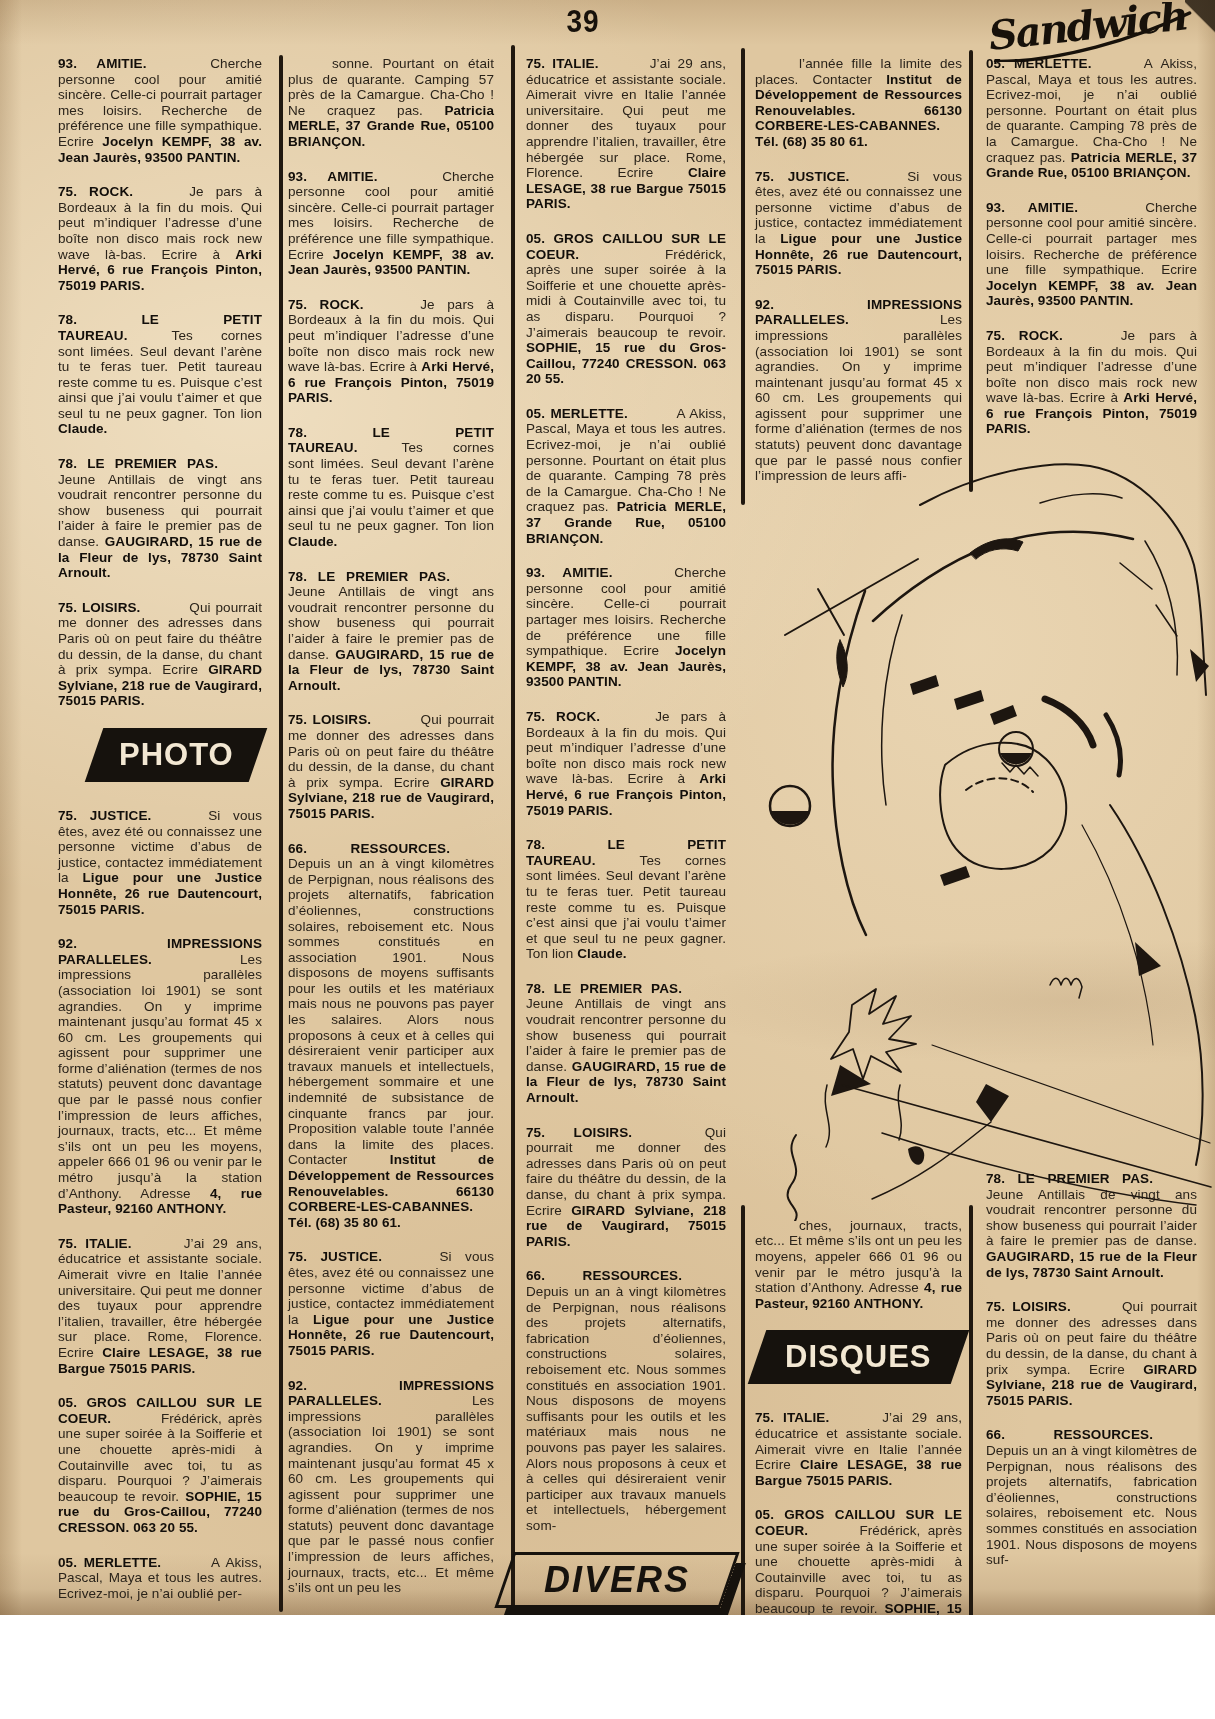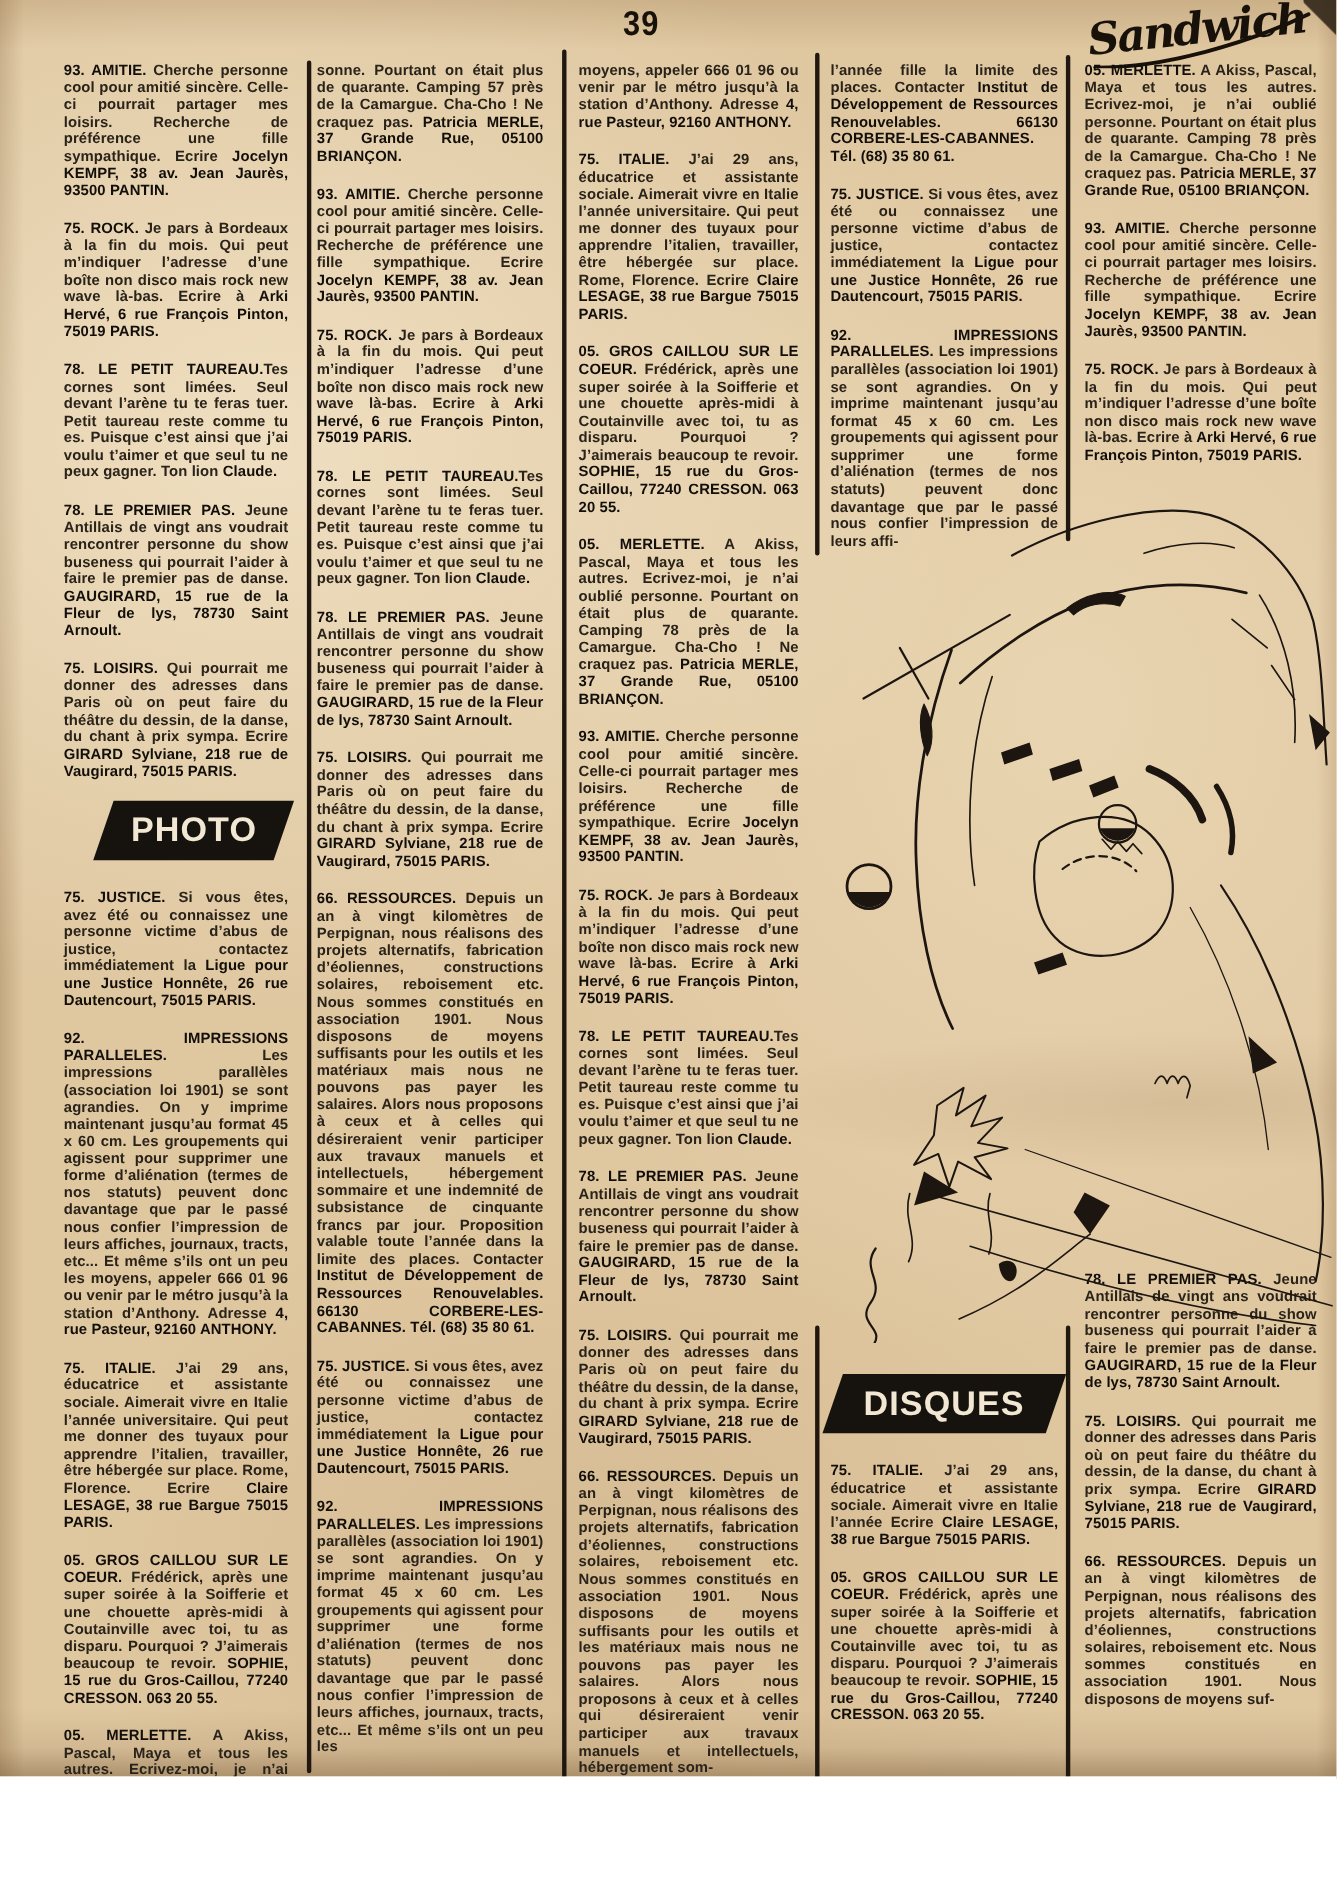--- a/index.html
+++ b/index.html
@@ -42,21 +42,21 @@
   .c2{left:526px; width:200px;}
   .c3{left:755px; width:207px;}
   .c4{left:986px; width:211px;}
 
   .ad{
     margin:0 0 19px 0; font-size:13.5px; line-height:15.6px;
     text-align:justify; letter-spacing:.1px;
   }
   .col .ad:first-child{margin-top:6px;}
   .ad .b{ font-weight:700; color:#120e0a; }
-  .ad .r{ font-weight:700; }
+  .ad .r{ font-weight:400;margin-left:44px; }
   .ill-gap{ width:100%; }
 
   .sec-head{
     height:54px; display:flex; align-items:center; justify-content:center;
     transform:skewX(-19deg); margin:16px 2px 26px 2px;
   }
   .sec-head.solid{ background:#16120d; color:#f2e7d2; }
   .sec-head.solid span{
     transform:skewX(19deg); font-weight:700; font-size:31px; letter-spacing:1px;
   }
@@ -116,39 +116,39 @@
       <p class="ad" data-name="ad-amitie"><span class="b">93. AMITIE.</span><span class="r"> Cherche personne cool pour amitié sincère. Celle-ci pourrait partager mes loisirs. Recherche de préférence une fille sympathique. Ecrire </span><span class="b">Jocelyn KEMPF, 38 av. Jean Jaurès, 93500 PANTIN.</span></p>
       <p class="ad" data-name="ad-rock"><span class="b">75. ROCK.</span><span class="r"> Je pars à Bordeaux à la fin du mois. Qui peut m’indiquer l’adresse d’une boîte non disco mais rock new wave là-bas. Ecrire à </span><span class="b">Arki Hervé, 6 rue François Pinton, 75019 PARIS.</span></p>
       <p class="ad" data-name="ad-taureau"><span class="b">78. LE PETIT TAUREAU.</span><span class="r">Tes cornes sont limées. Seul devant l’arène tu te feras tuer. Petit taureau reste comme tu es. Puisque c’est ainsi que j’ai voulu t’aimer et que seul tu ne peux gagner. Ton lion </span><span class="b">Claude.</span></p>
       <p class="ad" data-name="ad-premier-pas"><span class="b">78. LE PREMIER PAS.</span><span class="r"> Jeune Antillais de vingt ans voudrait rencontrer personne du show buseness qui pourrait l’aider à faire le premier pas de danse. </span><span class="b">GAUGIRARD, 15 rue de la Fleur de lys, 78730 Saint Arnoult.</span></p>
       <p class="ad" data-name="ad-loisirs"><span class="b">75. LOISIRS.</span><span class="r"> Qui pourrait me donner des adresses dans Paris où on peut faire du théâtre du dessin, de la danse, du chant à prix sympa. Ecrire </span><span class="b">GIRARD Sylviane, 218 rue de Vaugirard, 75015 PARIS.</span></p>
       <p class="ad" data-name="ad-ressources"><span class="b">66. RESSOURCES.</span><span class="r"> Depuis un an à vingt kilomètres de Perpignan, nous réalisons des projets alternatifs, fabrication d’éoliennes, constructions solaires, reboisement etc. Nous sommes constitués en association 1901. Nous disposons de moyens suffisants pour les outils et les matériaux mais nous ne pouvons pas payer les salaires. Alors nous proposons à ceux et à celles qui désireraient venir participer aux travaux manuels et intellectuels, hébergement sommaire et une indemnité de subsistance de cinquante francs par jour. Proposition valable toute l’année dans la limite des places. Contacter </span><span class="b">Institut de Développement de Ressources Renouvelables. 66130 CORBERE-LES-CABANNES. Tél. (68) 35 80 61.</span></p>
       <p class="ad" data-name="ad-justice"><span class="b">75. JUSTICE.</span><span class="r"> Si vous êtes, avez été ou connaissez une personne victime d’abus de justice, contactez immédiatement la </span><span class="b">Ligue pour une Justice Honnête, 26 rue Dautencourt, 75015 PARIS.</span></p>
       <p class="ad" data-name="ad-impressions-partiel"><span class="b">92. IMPRESSIONS PARALLELES.</span><span class="r"> Les impressions parallèles (association loi 1901) se sont agrandies. On y imprime maintenant jusqu’au format 45 x 60 cm. Les groupements qui agissent pour supprimer une forme d’aliénation (termes de nos statuts) peuvent donc davantage que par le passé nous confier l’impression de leurs affiches, journaux, tracts, etc... Et même s’ils ont un peu les</span></p>
     </div>
   <div class="col c2" data-name="column-3">
-      <p class="ad" data-name="ad-impressions-suite"><span class="r">moyens, appeler 666 01 96 ou venir par le métro jusqu’à la station d’Anthony. Adresse </span><span class="b">4, rue Pasteur, 92160 ANTHONY.</span></p>
       <p class="ad" data-name="ad-italie"><span class="b">75. ITALIE.</span><span class="r"> J’ai 29 ans, éducatrice et assistante sociale. Aimerait vivre en Italie l’année universitaire. Qui peut me donner des tuyaux pour apprendre l’italien, travailler, être hébergée sur place. Rome, Florence. Ecrire </span><span class="b">Claire LESAGE, 38 rue Bargue 75015 PARIS.</span></p>
       <p class="ad" data-name="ad-gros-caillou"><span class="b">05. GROS CAILLOU SUR LE COEUR.</span><span class="r"> Frédérick, après une super soirée à la Soifferie et une chouette après-midi à Coutainville avec toi, tu as disparu. Pourquoi ? J’aimerais beaucoup te revoir. </span><span class="b">SOPHIE, 15 rue du Gros-Caillou, 77240 CRESSON. 063 20 55.</span></p>
       <p class="ad" data-name="ad-merlette"><span class="b">05. MERLETTE.</span><span class="r"> A Akiss, Pascal, Maya et tous les autres. Ecrivez-moi, je n’ai oublié personne. Pourtant on était plus de quarante. Camping 78 près de la Camargue. Cha-Cho ! Ne craquez pas. </span><span class="b">Patricia MERLE, 37 Grande Rue, 05100 BRIANÇON.</span></p>
       <p class="ad" data-name="ad-amitie"><span class="b">93. AMITIE.</span><span class="r"> Cherche personne cool pour amitié sincère. Celle-ci pourrait partager mes loisirs. Recherche de préférence une fille sympathique. Ecrire </span><span class="b">Jocelyn KEMPF, 38 av. Jean Jaurès, 93500 PANTIN.</span></p>
       <p class="ad" data-name="ad-rock"><span class="b">75. ROCK.</span><span class="r"> Je pars à Bordeaux à la fin du mois. Qui peut m’indiquer l’adresse d’une boîte non disco mais rock new wave là-bas. Ecrire à </span><span class="b">Arki Hervé, 6 rue François Pinton, 75019 PARIS.</span></p>
       <p class="ad" data-name="ad-taureau"><span class="b">78. LE PETIT TAUREAU.</span><span class="r">Tes cornes sont limées. Seul devant l’arène tu te feras tuer. Petit taureau reste comme tu es. Puisque c’est ainsi que j’ai voulu t’aimer et que seul tu ne peux gagner. Ton lion </span><span class="b">Claude.</span></p>
       <p class="ad" data-name="ad-premier-pas"><span class="b">78. LE PREMIER PAS.</span><span class="r"> Jeune Antillais de vingt ans voudrait rencontrer personne du show buseness qui pourrait l’aider à faire le premier pas de danse. </span><span class="b">GAUGIRARD, 15 rue de la Fleur de lys, 78730 Saint Arnoult.</span></p>
       <p class="ad" data-name="ad-loisirs"><span class="b">75. LOISIRS.</span><span class="r"> Qui pourrait me donner des adresses dans Paris où on peut faire du théâtre du dessin, de la danse, du chant à prix sympa. Ecrire </span><span class="b">GIRARD Sylviane, 218 rue de Vaugirard, 75015 PARIS.</span></p>
       <p class="ad" data-name="ad-ressources-partiel"><span class="b">66. RESSOURCES.</span><span class="r"> Depuis un an à vingt kilomètres de Perpignan, nous réalisons des projets alternatifs, fabrication d’éoliennes, constructions solaires, reboisement etc. Nous sommes constitués en association 1901. Nous disposons de moyens suffisants pour les outils et les matériaux mais nous ne pouvons pas payer les salaires. Alors nous proposons à ceux et à celles qui désireraient venir participer aux travaux manuels et intellectuels, hébergement som-</span></p>
       <div class="sec-head outline" data-name="section-header-divers">
         <span data-name="section-header-label">DIVERS</span>
       </div>
     </div>
   <div class="col c3" data-name="column-4">
       <p class="ad" data-name="ad-ressources-suite"><span class="r">l’année fille la limite des places. Contacter </span><span class="b">Institut de Développement de Ressources Renouvelables. 66130 CORBERE-LES-CABANNES. Tél. (68) 35 80 61.</span></p>
       <p class="ad" data-name="ad-justice"><span class="b">75. JUSTICE.</span><span class="r"> Si vous êtes, avez été ou connaissez une personne victime d’abus de justice, contactez immédiatement la </span><span class="b">Ligue pour une Justice Honnête, 26 rue Dautencourt, 75015 PARIS.</span></p>
       <p class="ad" data-name="ad-impressions-partiel-affiches"><span class="b">92. IMPRESSIONS PARALLELES.</span><span class="r"> Les impressions parallèles (association loi 1901) se sont agrandies. On y imprime maintenant jusqu’au format 45 x 60 cm. Les groupements qui agissent pour supprimer une forme d’aliénation (termes de nos statuts) peuvent donc davantage que par le passé nous confier l’impression de leurs affi-</span></p>
       <div class="ill-gap" data-name="illustration-gap" style="height: 715px;"></div>
+      <p class="ad" data-name="ad-impressions-suite-fin"><span class="r">ches, journaux, tracts, etc... Et même s’ils ont un peu les moyens, appeler 666 01 96 ou venir par le métro jusqu’à la station d’Anthony. Adresse </span><span class="b">4, rue Pasteur, 92160 ANTHONY.</span></p>
       <div class="sec-head solid" data-name="section-header-disques">
         <span data-name="section-header-label">DISQUES</span>
       </div>
       <p class="ad" data-name="ad-italie-court"><span class="b">75. ITALIE.</span><span class="r"> J’ai 29 ans, éducatrice et assistante sociale. Aimerait vivre en Italie l’année Ecrire </span><span class="b">Claire LESAGE, 38 rue Bargue 75015 PARIS.</span></p>
       <p class="ad" data-name="ad-gros-caillou"><span class="b">05. GROS CAILLOU SUR LE COEUR.</span><span class="r"> Frédérick, après une super soirée à la Soifferie et une chouette après-midi à Coutainville avec toi, tu as disparu. Pourquoi ? J’aimerais beaucoup te revoir. </span><span class="b">SOPHIE, 15 rue du Gros-Caillou, 77240 CRESSON. 063 20 55.</span></p>
     </div>
   <div class="col c4" data-name="column-5">
       <p class="ad" data-name="ad-merlette"><span class="b">05. MERLETTE.</span><span class="r"> A Akiss, Pascal, Maya et tous les autres. Ecrivez-moi, je n’ai oublié personne. Pourtant on était plus de quarante. Camping 78 près de la Camargue. Cha-Cho ! Ne craquez pas. </span><span class="b">Patricia MERLE, 37 Grande Rue, 05100 BRIANÇON.</span></p>
       <p class="ad" data-name="ad-amitie"><span class="b">93. AMITIE.</span><span class="r"> Cherche personne cool pour amitié sincère. Celle-ci pourrait partager mes loisirs. Recherche de préférence une fille sympathique. Ecrire </span><span class="b">Jocelyn KEMPF, 38 av. Jean Jaurès, 93500 PANTIN.</span></p>
       <p class="ad" data-name="ad-rock"><span class="b">75. ROCK.</span><span class="r"> Je pars à Bordeaux à la fin du mois. Qui peut m’indiquer l’adresse d’une boîte non disco mais rock new wave là-bas. Ecrire à </span><span class="b">Arki Hervé, 6 rue François Pinton, 75019 PARIS.</span></p>

